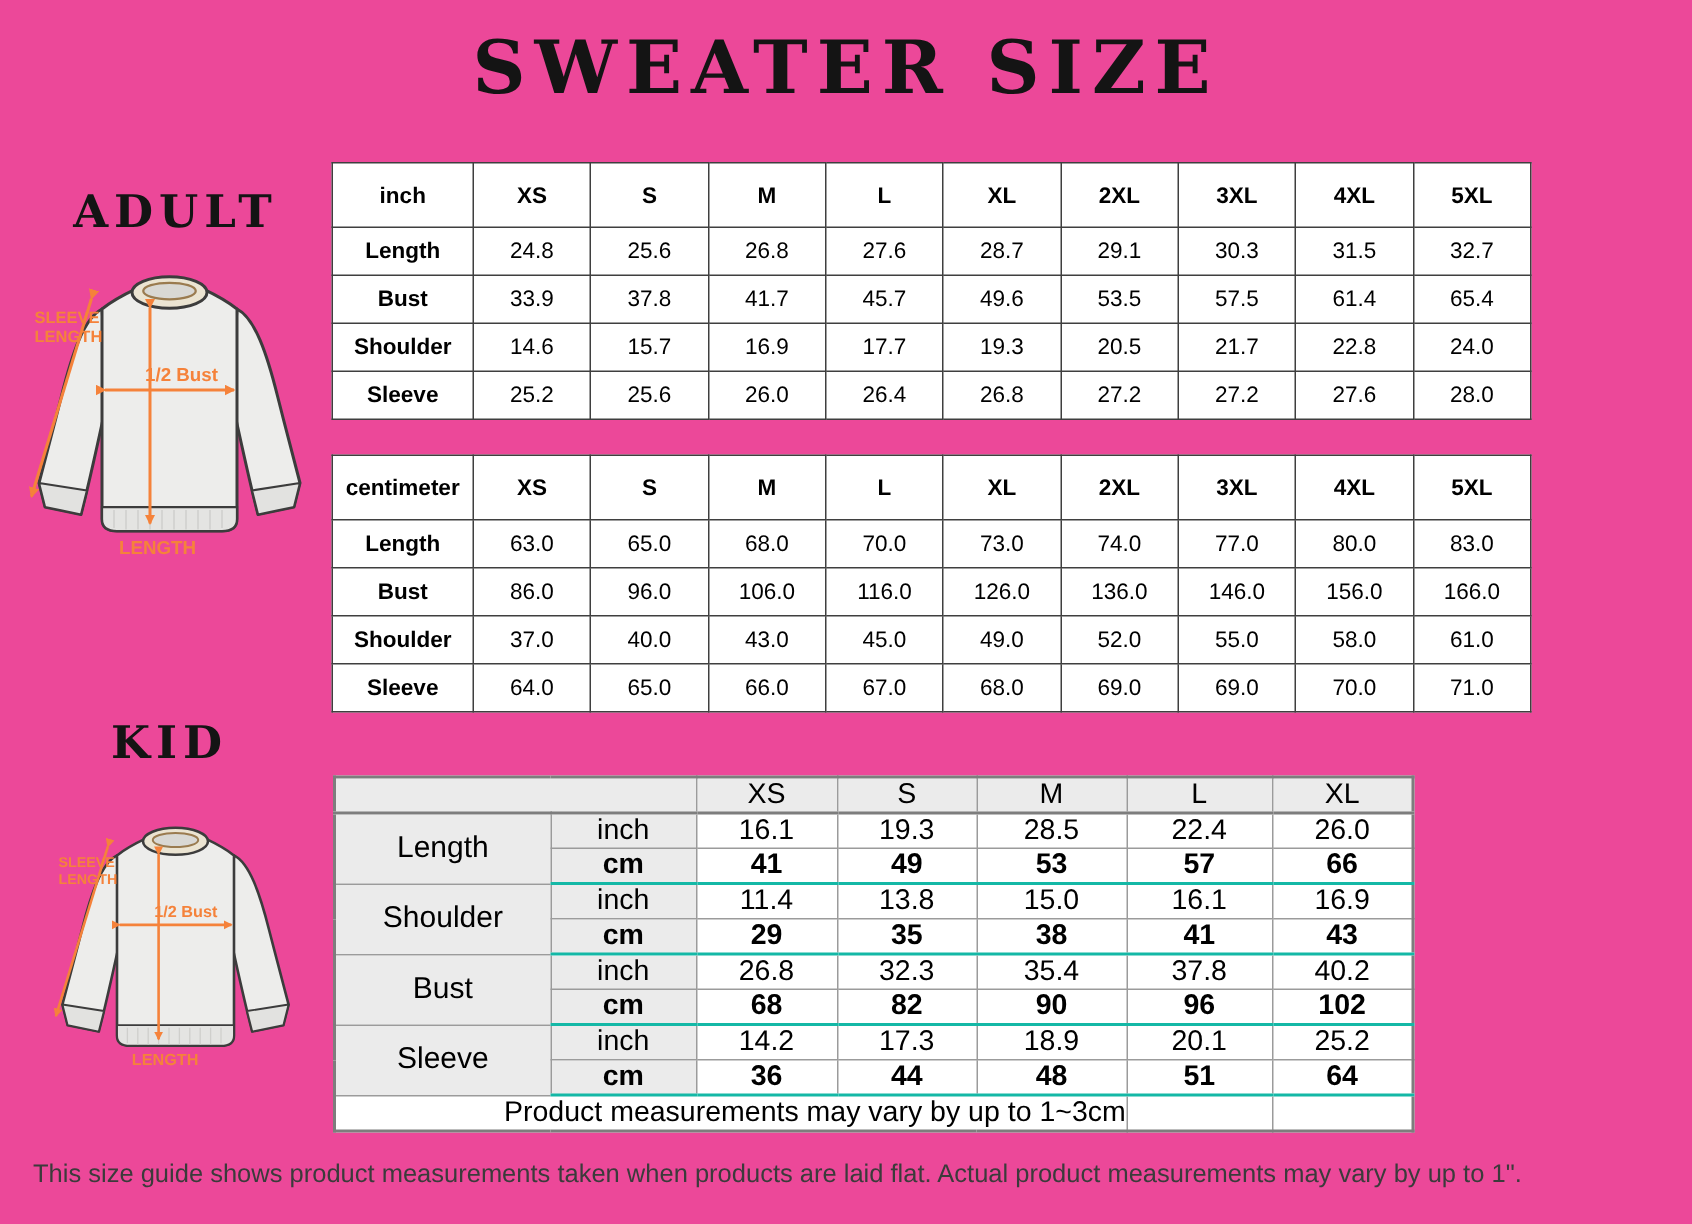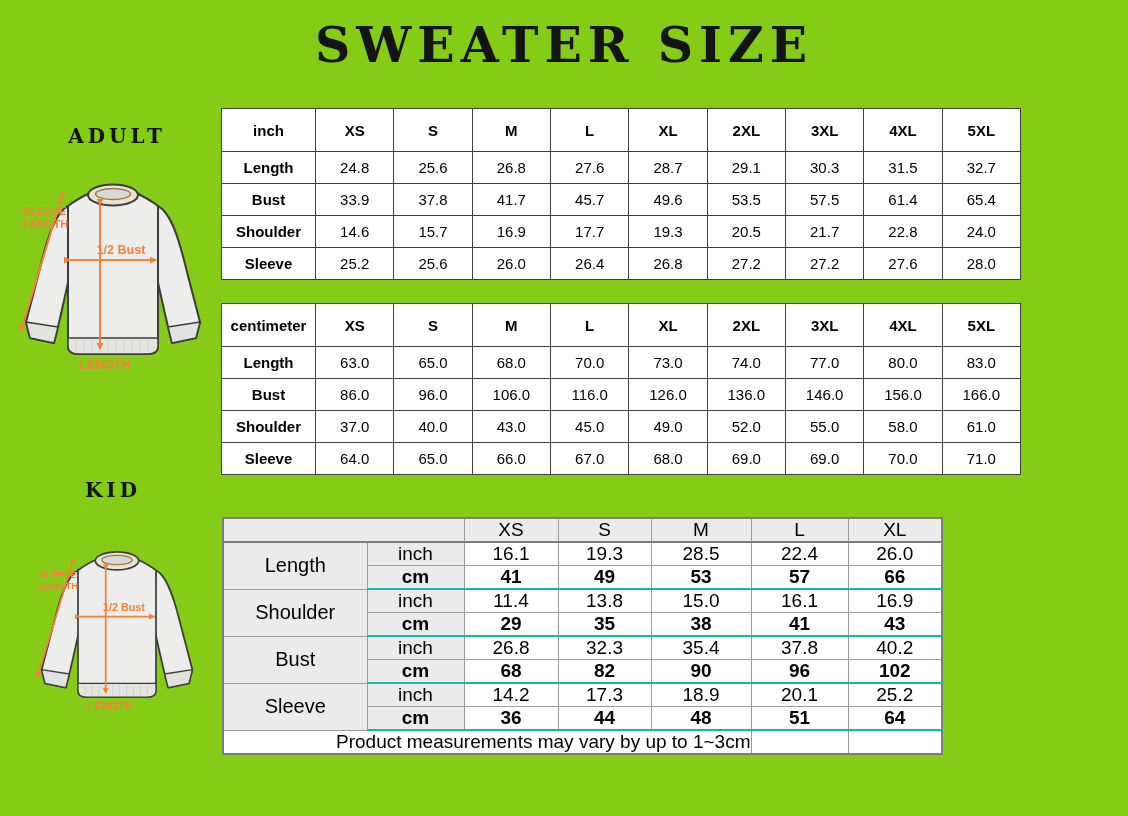--- a/index.html
+++ b/index.html
@@ -1,28 +1,28 @@
 <!DOCTYPE html>
 <html><head>
 <meta charset="utf-8">
 <style>
   * { margin:0; padding:0; box-sizing:border-box; }
   body { background:#fff; }
   .page {
-    position:relative; width:1128px; height:816px; background:#84cc16;
+    position:relative; width:1128px; height:816px; background:#ec4899;
     font-family:"Liberation Sans", sans-serif; overflow:hidden; color:#000;
   }
   .page-title {
     position:absolute; left:0; top:16px; width:1128px; text-align:center;
     font-family:"DejaVu Serif", serif; font-weight:bold; font-size:49px;
     letter-spacing:6px; color:#141414;
   }
   .section-heading {
     position:absolute; text-align:center;
-    font-family:"DejaVu Serif", serif; font-weight:bold; font-size:20px;
+    font-family:"DejaVu Serif", serif; font-weight:bold; font-size:30px;
     letter-spacing:4px; color:#141414;
   }
   #adult-heading { left:0; top:124px; width:234px; }
   #kid-heading   { left:0; top:478px; width:226px; }
 
   .sweater-svg { position:absolute; }
   #adult-sweater { left:8px;  top:180px; width:210px; height:196px; }
   #kid-sweater   { left:26px; top:548px; width:182px; height:168px; }
 
   
@@ -395,14 +395,15 @@
           <td>64</td>
         </tr>
         <tr class="note-row">
           <td colspan="5">Product measurements may vary by up to 1~3cm</td>
           <td></td>
           <td></td>
         </tr>
       </tbody>
     </table>
 
+  <div class="footnote">This size guide shows product measurements taken when products are laid flat. Actual product measurements may vary by up to 1".</div>
 
 </div>
 
 </body></html>

